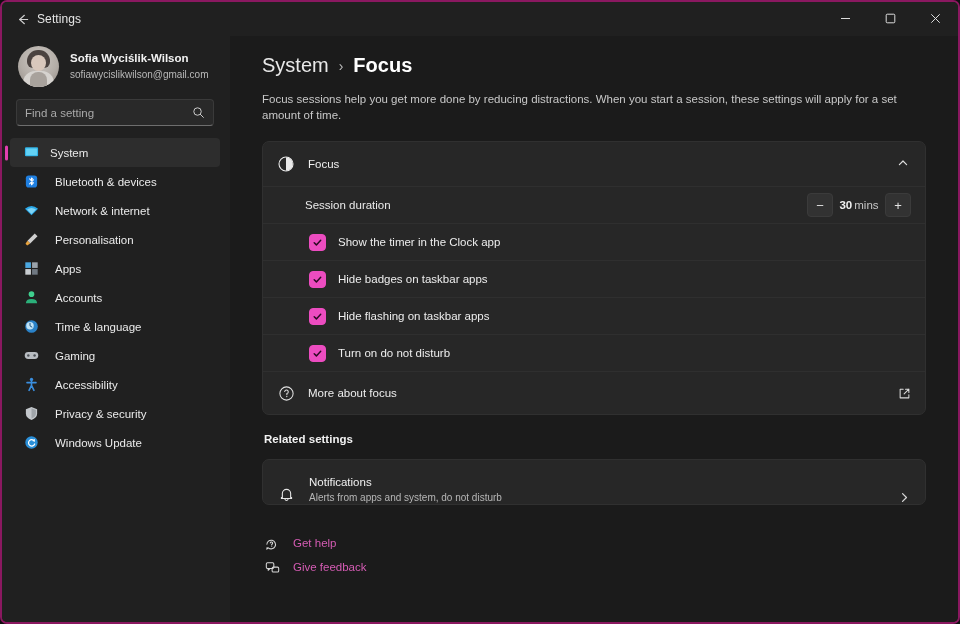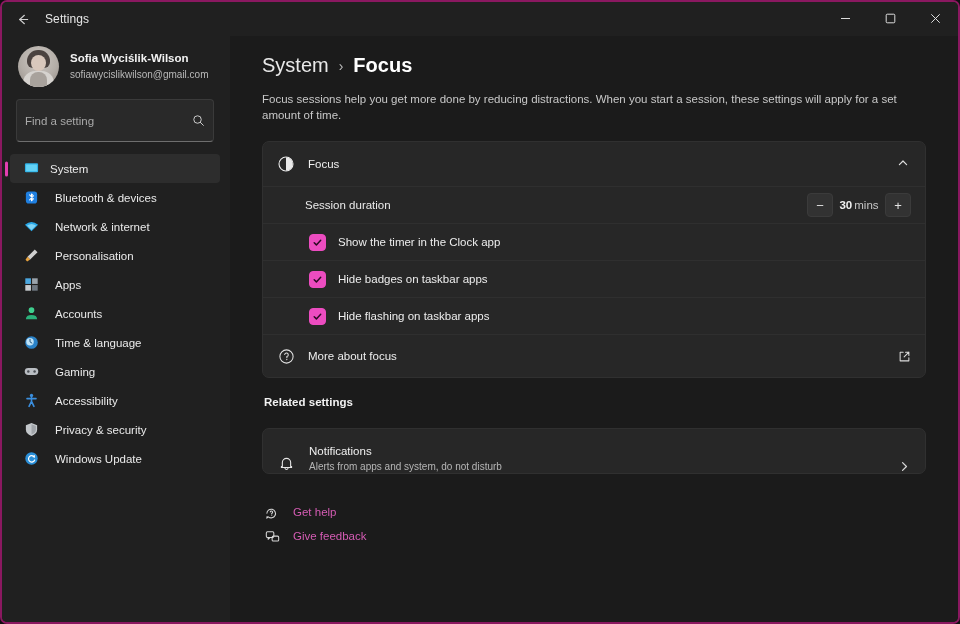--- a/index.html
+++ b/index.html
@@ -37,21 +37,20 @@
     width: 30px; height: 30px;
     margin-left: 5px;
     display: flex; align-items: center; justify-content: center;
     border-radius: 4px;
     color: #cfcfcf;
   }
   .back-btn svg { display:block; }
   .title-text {
     font-size: 12px;
     color: #e6e6e6;
-    margin-left: 8px;
     letter-spacing: .1px;
     text-align: center;
   }
   .wincontrols {
     position: absolute;
     right: 0; top: 0;
     height: 34px;
     display: flex;
   }
   .wc {
@@ -111,21 +110,21 @@
   .profile-mail {
     font-size: 10px;
     color: #b9b9b9;
     line-height: 1.35;
     margin-top: 1px;
   }
 
   .searchwrap { padding: 0 16px 0 14px; }
   .searchbox {
     position: relative;
-    height: 43px;
+    height: 27px;
     background: #292929;
     border: 1px solid #3a3a3a;
     border-bottom: 1px solid #6e6e6e;
     border-radius: 4px;
     display: flex;
     align-items: center;
     padding: 0 8px;
   }
   .searchbox input {
     flex: 1 1 auto;
@@ -296,21 +295,21 @@
     border-top: 1px solid #2f2f2f;
   }
   .help-ico { width: 20px; height: 20px; flex:0 0 20px; display:flex; align-items:center; justify-content:center; color:#e3e3e3;}
   .link-label { font-size: 11.5px; color: #ededed; flex: 1 1 auto; }
   .ext-ico { color: #dcdcdc; display:flex; }
 
   .section-title {
     font-size: 11.5px;
     color: #f2f2f2;
     font-weight: bold;
-    margin: 18px 0 20px 2px;
+    margin: 18px 0 14px 2px;
   }
 
   .notif-card {
     background: #272727;
     border: 1px solid #303030;
     border-radius: 7px;
     display: flex;
     align-items: flex-end;
     height: 46px;
     padding: 0 14px 0 13px;
@@ -587,20 +586,28 @@
 
         <div class="row checkrow">
           <span class="cbox">
             <svg width="11" height="11" viewBox="0 0 12 12" fill="none" stroke="#2b0a22" stroke-width="1.6">
                 <path d="M2.4 6.2 L4.8 8.6 L9.5 3.6" stroke-linecap="round" stroke-linejoin="round"></path>
               </svg>
           </span>
           <span class="check-label">Hide flashing on taskbar apps</span>
         </div>
 
+        <div class="row checkrow">
+          <span class="cbox">
+            <svg width="11" height="11" viewBox="0 0 12 12" fill="none" stroke="#2b0a22" stroke-width="1.6">
+                <path d="M2.4 6.2 L4.8 8.6 L9.5 3.6" stroke-linecap="round" stroke-linejoin="round"></path>
+              </svg>
+          </span>
+          <span class="check-label">Turn on do not disturb</span>
+        </div>
 
         <div class="link-row">
           <span class="help-ico">
             <svg width="17" height="17" viewBox="0 0 18 18" fill="none" stroke="currentColor" stroke-width="1.1">
               <circle cx="9" cy="9" r="7"></circle>
               <path d="M7.1 6.9 a1.9 1.9 0 1 1 2.3 2.2 v1.1" stroke-linecap="round"></path>
               <circle cx="9.3" cy="12.3" r=".75" fill="currentColor" stroke="none"></circle>
             </svg>
           </span>
           <span class="link-label">More about focus</span>

